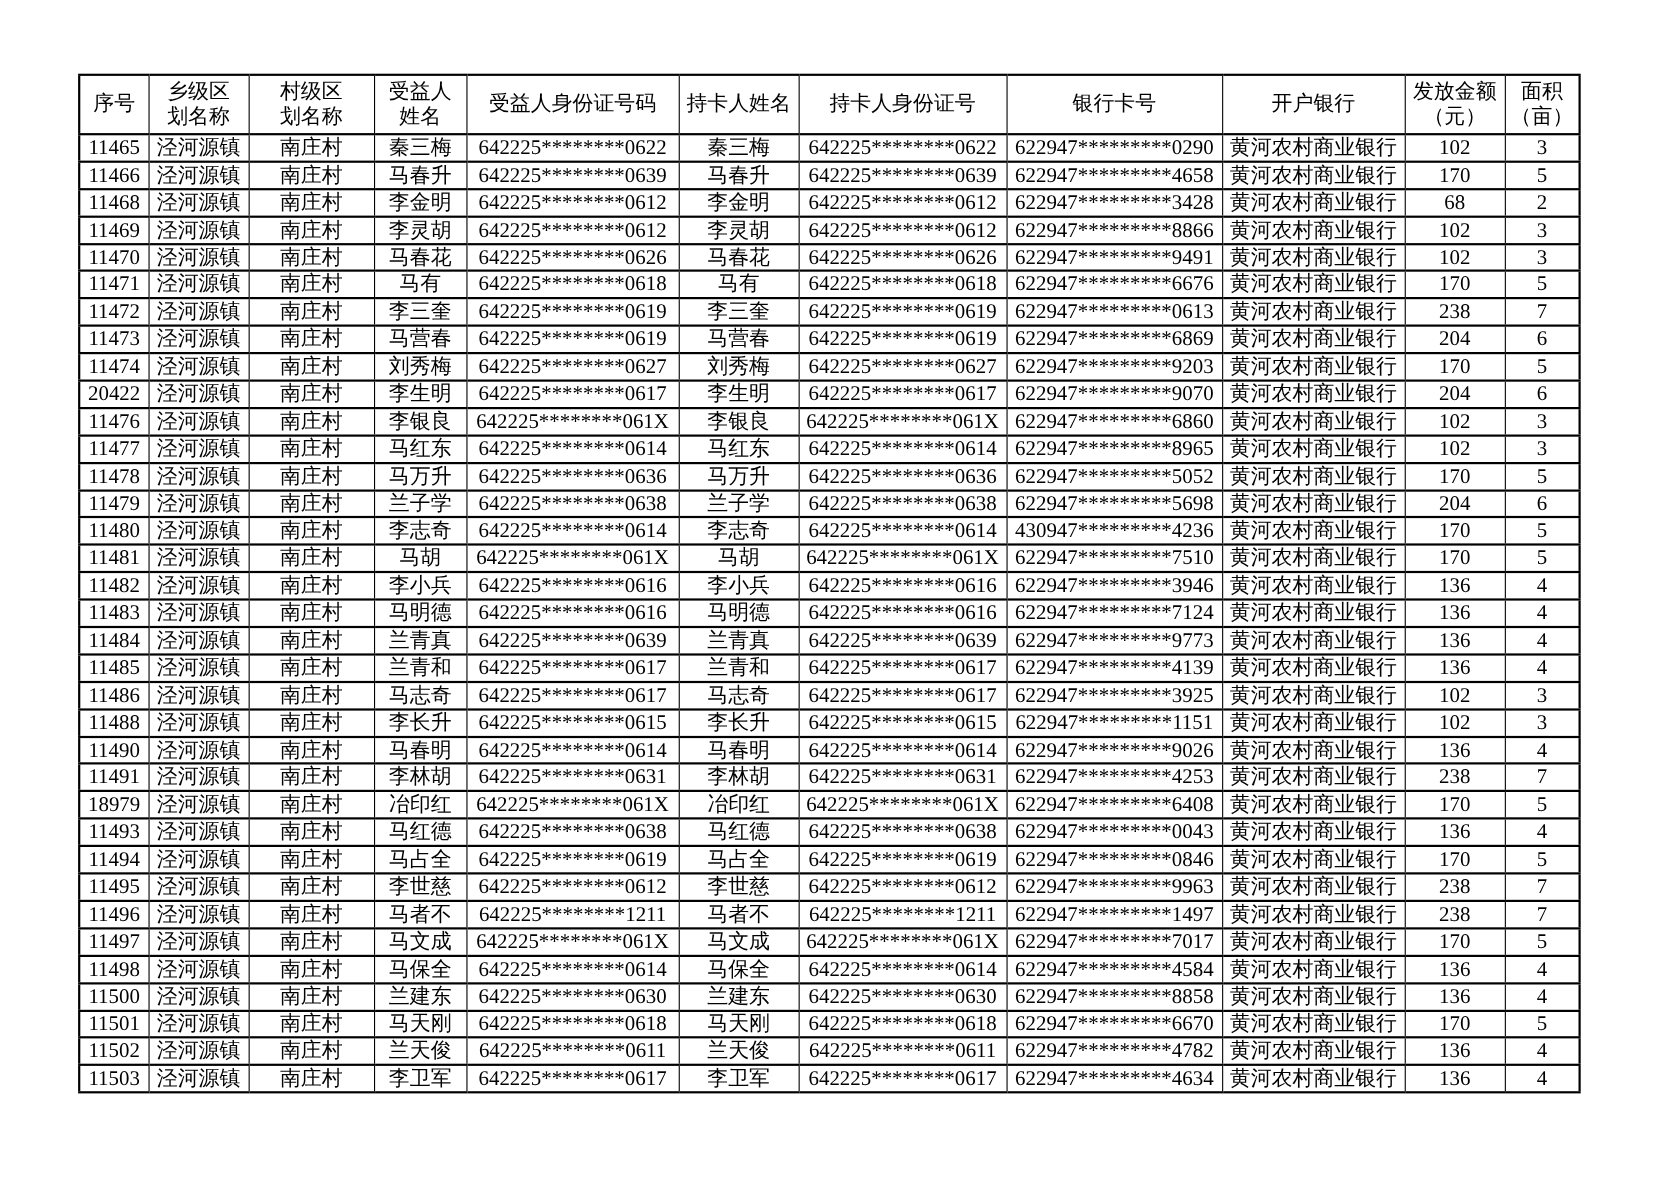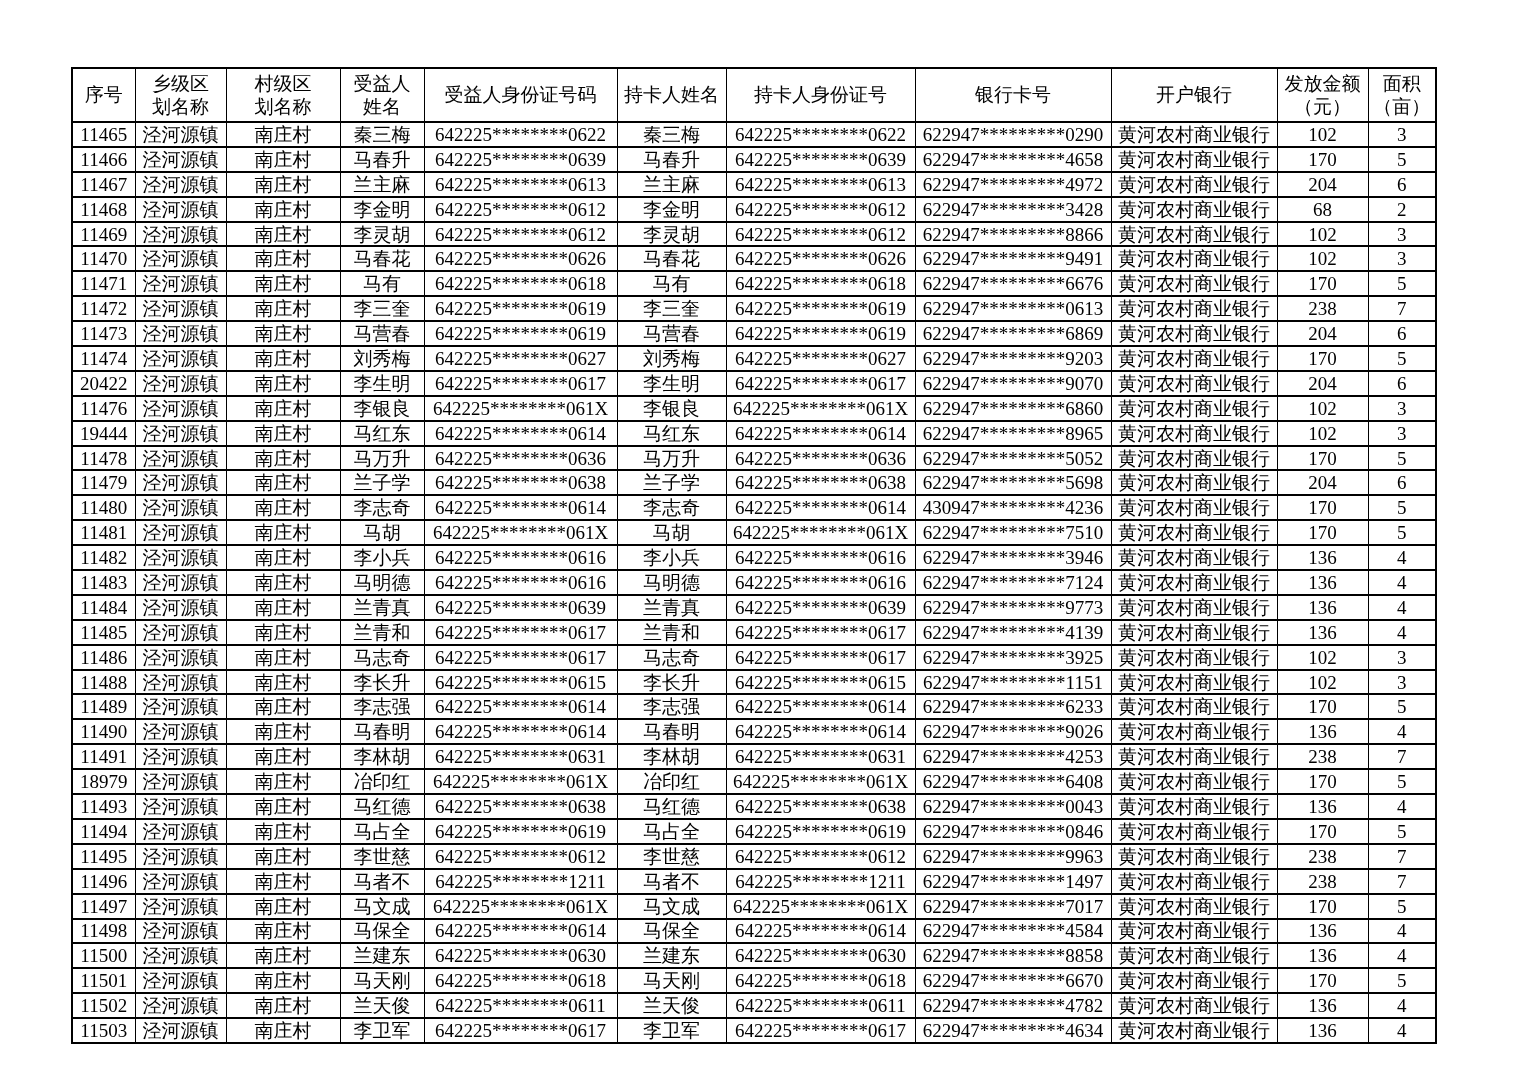--- a/index.html
+++ b/index.html
@@ -117,33 +117,20 @@
           <td>马春升</td>
           <td>642225********0639</td>
           <td>马春升</td>
           <td>642225********0639</td>
           <td>622947*********4658</td>
           <td>黄河农村商业银行</td>
           <td>170</td>
           <td>5</td>
         </tr>
         <tr>
-          <td>11467</td>
-          <td>泾河源镇</td>
-          <td>南庄村</td>
-          <td>兰主麻</td>
-          <td>642225********0613</td>
-          <td>兰主麻</td>
-          <td>642225********0613</td>
-          <td>622947*********4972</td>
-          <td>黄河农村商业银行</td>
-          <td>204</td>
-          <td>6</td>
-        </tr>
-        <tr>
           <td>11468</td>
           <td>泾河源镇</td>
           <td>南庄村</td>
           <td>李金明</td>
           <td>642225********0612</td>
           <td>李金明</td>
           <td>642225********0612</td>
           <td>622947*********3428</td>
           <td>黄河农村商业银行</td>
           <td>68</td>
@@ -247,21 +234,21 @@
           <td>李银良</td>
           <td>642225********061X</td>
           <td>李银良</td>
           <td>642225********061X</td>
           <td>622947*********6860</td>
           <td>黄河农村商业银行</td>
           <td>102</td>
           <td>3</td>
         </tr>
         <tr>
-          <td>19444</td>
+          <td>11477</td>
           <td>泾河源镇</td>
           <td>南庄村</td>
           <td>马红东</td>
           <td>642225********0614</td>
           <td>马红东</td>
           <td>642225********0614</td>
           <td>622947*********8965</td>
           <td>黄河农村商业银行</td>
           <td>102</td>
           <td>3</td>
@@ -390,33 +377,20 @@
           <td>李长升</td>
           <td>642225********0615</td>
           <td>李长升</td>
           <td>642225********0615</td>
           <td>622947*********1151</td>
           <td>黄河农村商业银行</td>
           <td>102</td>
           <td>3</td>
         </tr>
         <tr>
-          <td>11489</td>
-          <td>泾河源镇</td>
-          <td>南庄村</td>
-          <td>李志强</td>
-          <td>642225********0614</td>
-          <td>李志强</td>
-          <td>642225********0614</td>
-          <td>622947*********6233</td>
-          <td>黄河农村商业银行</td>
-          <td>170</td>
-          <td>5</td>
-        </tr>
-        <tr>
           <td>11490</td>
           <td>泾河源镇</td>
           <td>南庄村</td>
           <td>马春明</td>
           <td>642225********0614</td>
           <td>马春明</td>
           <td>642225********0614</td>
           <td>622947*********9026</td>
           <td>黄河农村商业银行</td>
           <td>136</td>

